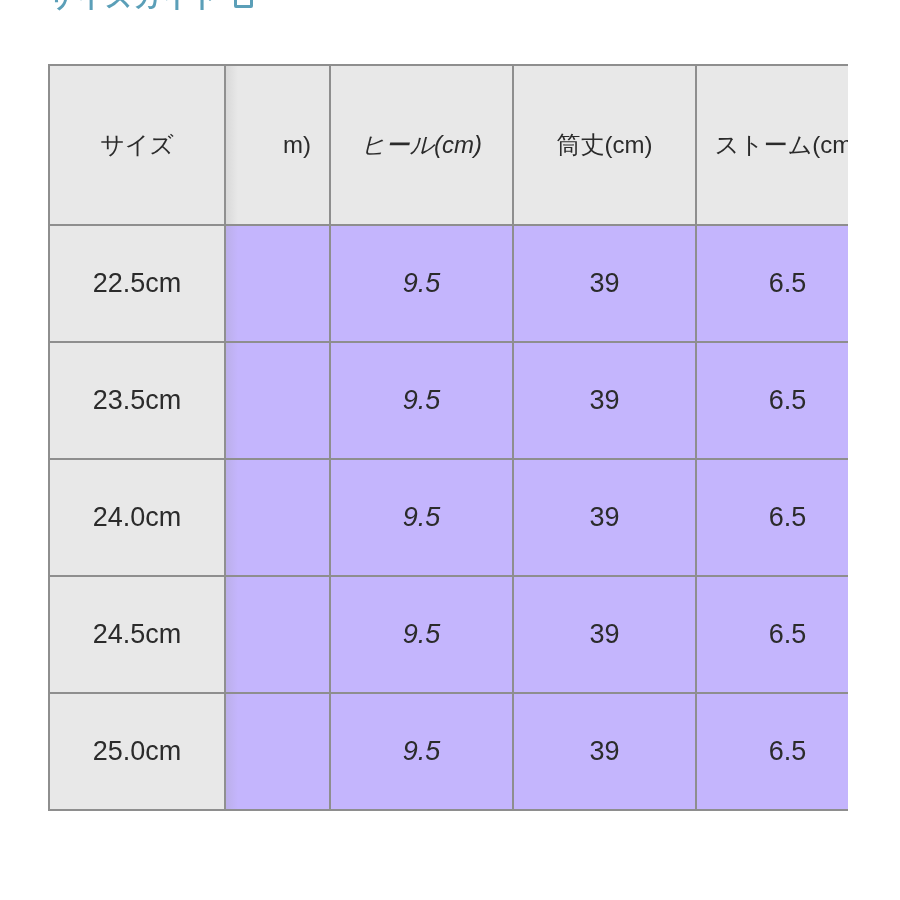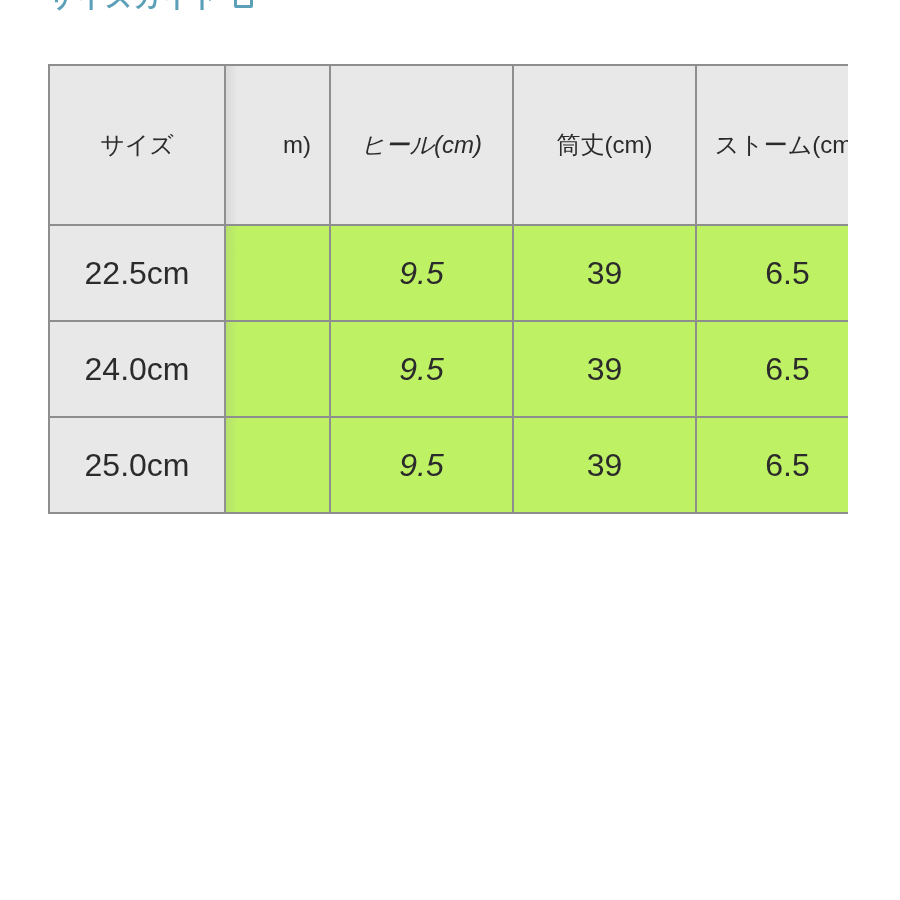--- a/index.html
+++ b/index.html
@@ -79,31 +79,31 @@
   .size-table th,
   .size-table td {
     border-right: 2px solid #8e8e8e;
     border-bottom: 2px solid #8e8e8e;
     text-align: center;
     vertical-align: middle;
     color: #2b2b2b;
     font-weight: 400;
     padding: 0;
     box-sizing: border-box;
-    background: #bef264;
+    background: #c4b5fd;
   }
   .size-table thead th {
     background: #e8e8e8;
     height: 162px;
     font-size: 24px;
     border-top: 2px solid #8e8e8e;
   }
   .size-table tbody td {
-    height: 96px;
-    font-size: 32px;
+    height: 117px;
+    font-size: 27px;
   }
   .size-table th:first-child,
   .size-table td:first-child {
     border-left: 2px solid #8e8e8e;
   }
 
   
   .col-size {
     width: 178px;
     background: #e8e8e8 !important;
@@ -182,21 +182,39 @@
         <tr>
           <td class="col-size">22.5cm</td>
           <td class="col-clipped">
               <span class="clip-inner"></span>
             </td>
           <td class="col-heel">9.5</td>
           <td class="col-shaft">39</td>
           <td class="col-storm">6.5</td>
         </tr>
         <tr>
+          <td class="col-size">23.5cm</td>
+          <td class="col-clipped">
+              <span class="clip-inner"></span>
+            </td>
+          <td class="col-heel">9.5</td>
+          <td class="col-shaft">39</td>
+          <td class="col-storm">6.5</td>
+        </tr>
+        <tr>
           <td class="col-size">24.0cm</td>
+          <td class="col-clipped">
+              <span class="clip-inner"></span>
+            </td>
+          <td class="col-heel">9.5</td>
+          <td class="col-shaft">39</td>
+          <td class="col-storm">6.5</td>
+        </tr>
+        <tr>
+          <td class="col-size">24.5cm</td>
           <td class="col-clipped">
               <span class="clip-inner"></span>
             </td>
           <td class="col-heel">9.5</td>
           <td class="col-shaft">39</td>
           <td class="col-storm">6.5</td>
         </tr>
         <tr>
           <td class="col-size">25.0cm</td>
           <td class="col-clipped">

